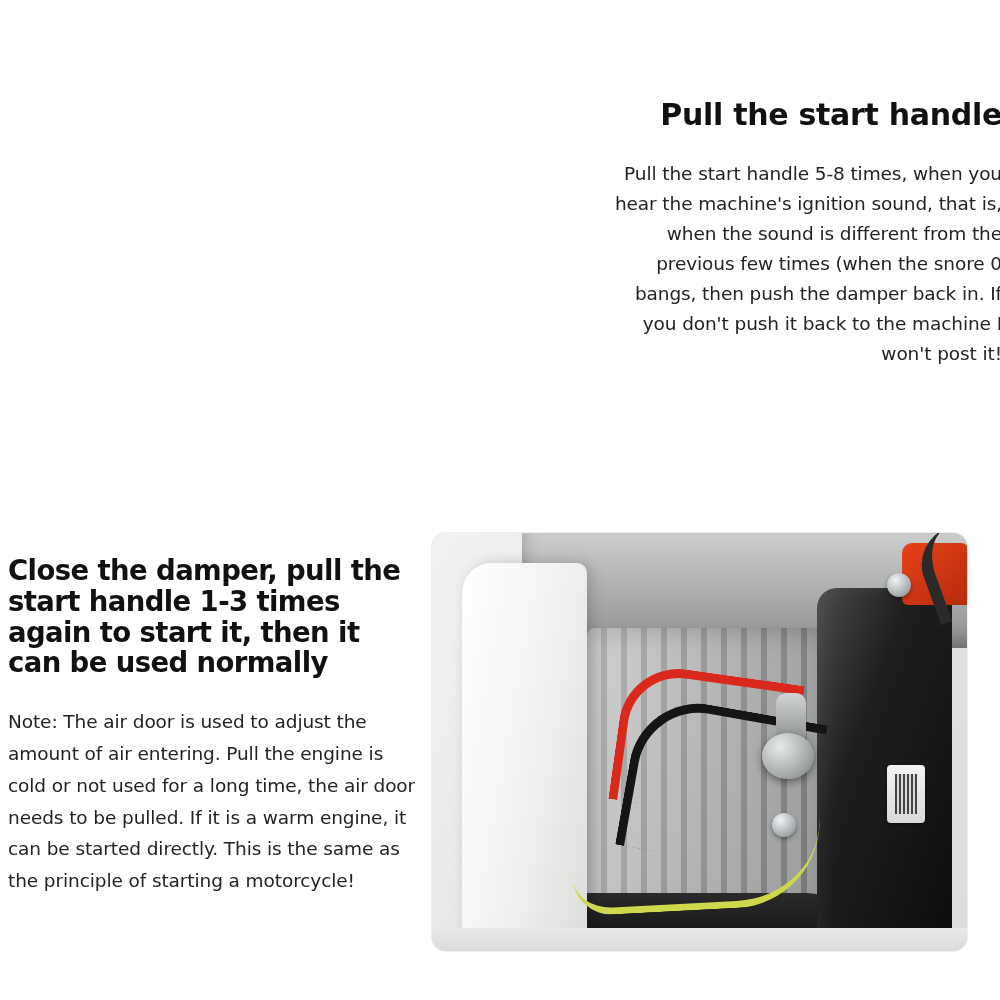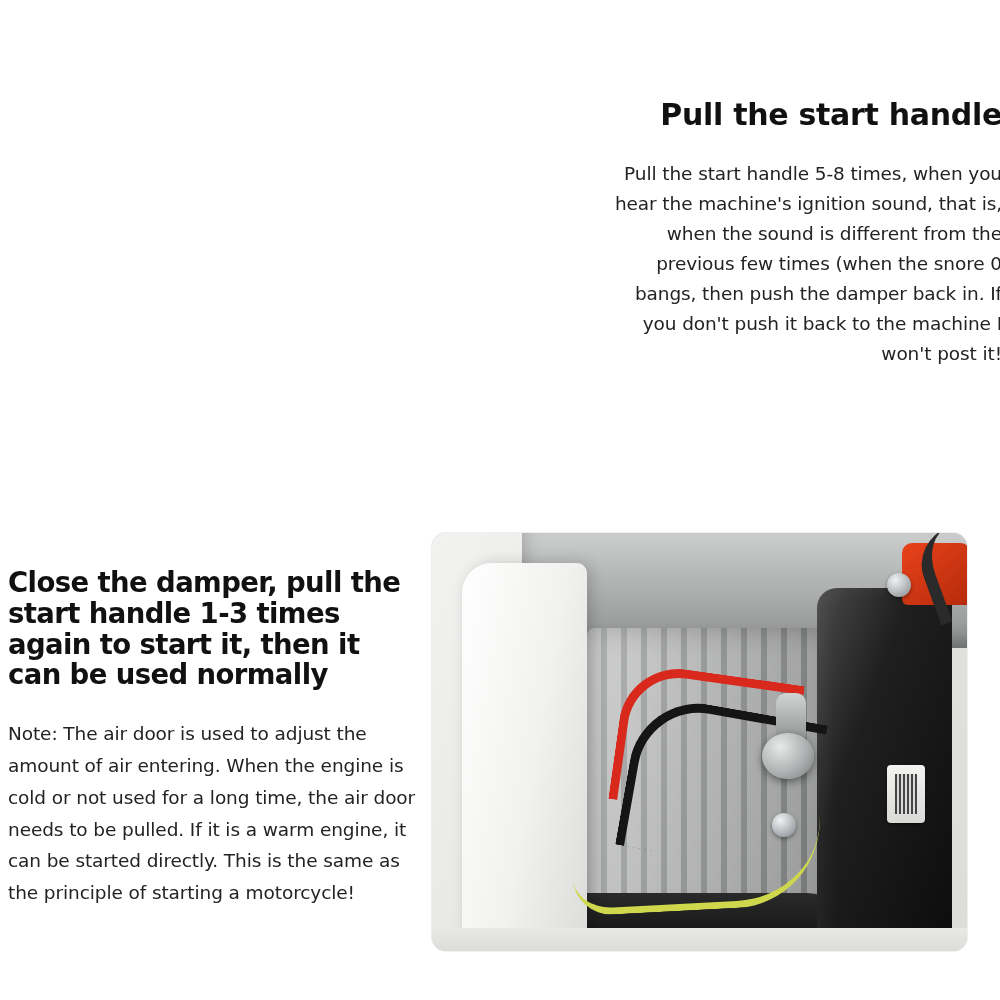--- a/index.html
+++ b/index.html
@@ -85,21 +85,21 @@
     width: 410px;
     text-align: left;
   }
   .heading-2 {
     font-family: "DejaVu Sans", sans-serif;
     font-weight: bold;
     font-size: 27.5px;
     line-height: 1.12;
     color: #111111;
     letter-spacing: -0.6px;
-    margin: 12px 0 28px 0;
+    margin: 0 0 28px 0;
   }
   .body-2 {
     font-size: 18.5px;
     line-height: 1.72;
     color: #232323;
     margin: 0;
     letter-spacing: -0.1px;
   }
 
   
@@ -417,21 +417,21 @@
       <h2 class="heading-1">Pull the start handle</h2>
       <p class="body-1">Pull the start handle 5-8 times, when you hear the machine's ignition sound, that is, when the sound is different from the previous few times (when the snore 0 bangs, then push the damper back in. If you don't push it back to the machine I won't post it!</p>
     </div>
 
   </div>
 
   <div class="section-2">
 
     <div class="text-2">
       <h2 class="heading-2">Close the damper, pull the start handle 1-3 times again to start it, then it can be used normally</h2>
-      <p class="body-2">Note: The air door is used to adjust the amount of air entering. When the engine is cold or not used for a long time, the air door needs to be pulled. If it is a warm engine, it can be started directly. This is the same as the principle of starting a motorcycle!</p>
+      <p class="body-2">Note: The air door is used to adjust the amount of air entering. Pull the engine is cold or not used for a long time, the air door needs to be pulled. If it is a warm engine, it can be started directly. This is the same as the principle of starting a motorcycle!</p>
     </div>
 
     <div class="photo-2">
       <div class="p2-bg"></div>
       <div class="p2-alum-top"></div>
       <div class="p2-cyl"></div>
       <div class="p2-cyl2"></div>
       <div class="p2-bottom-dark"></div>
       <div class="p2-white-tank"></div>
       <div class="p2-black-box"></div>

